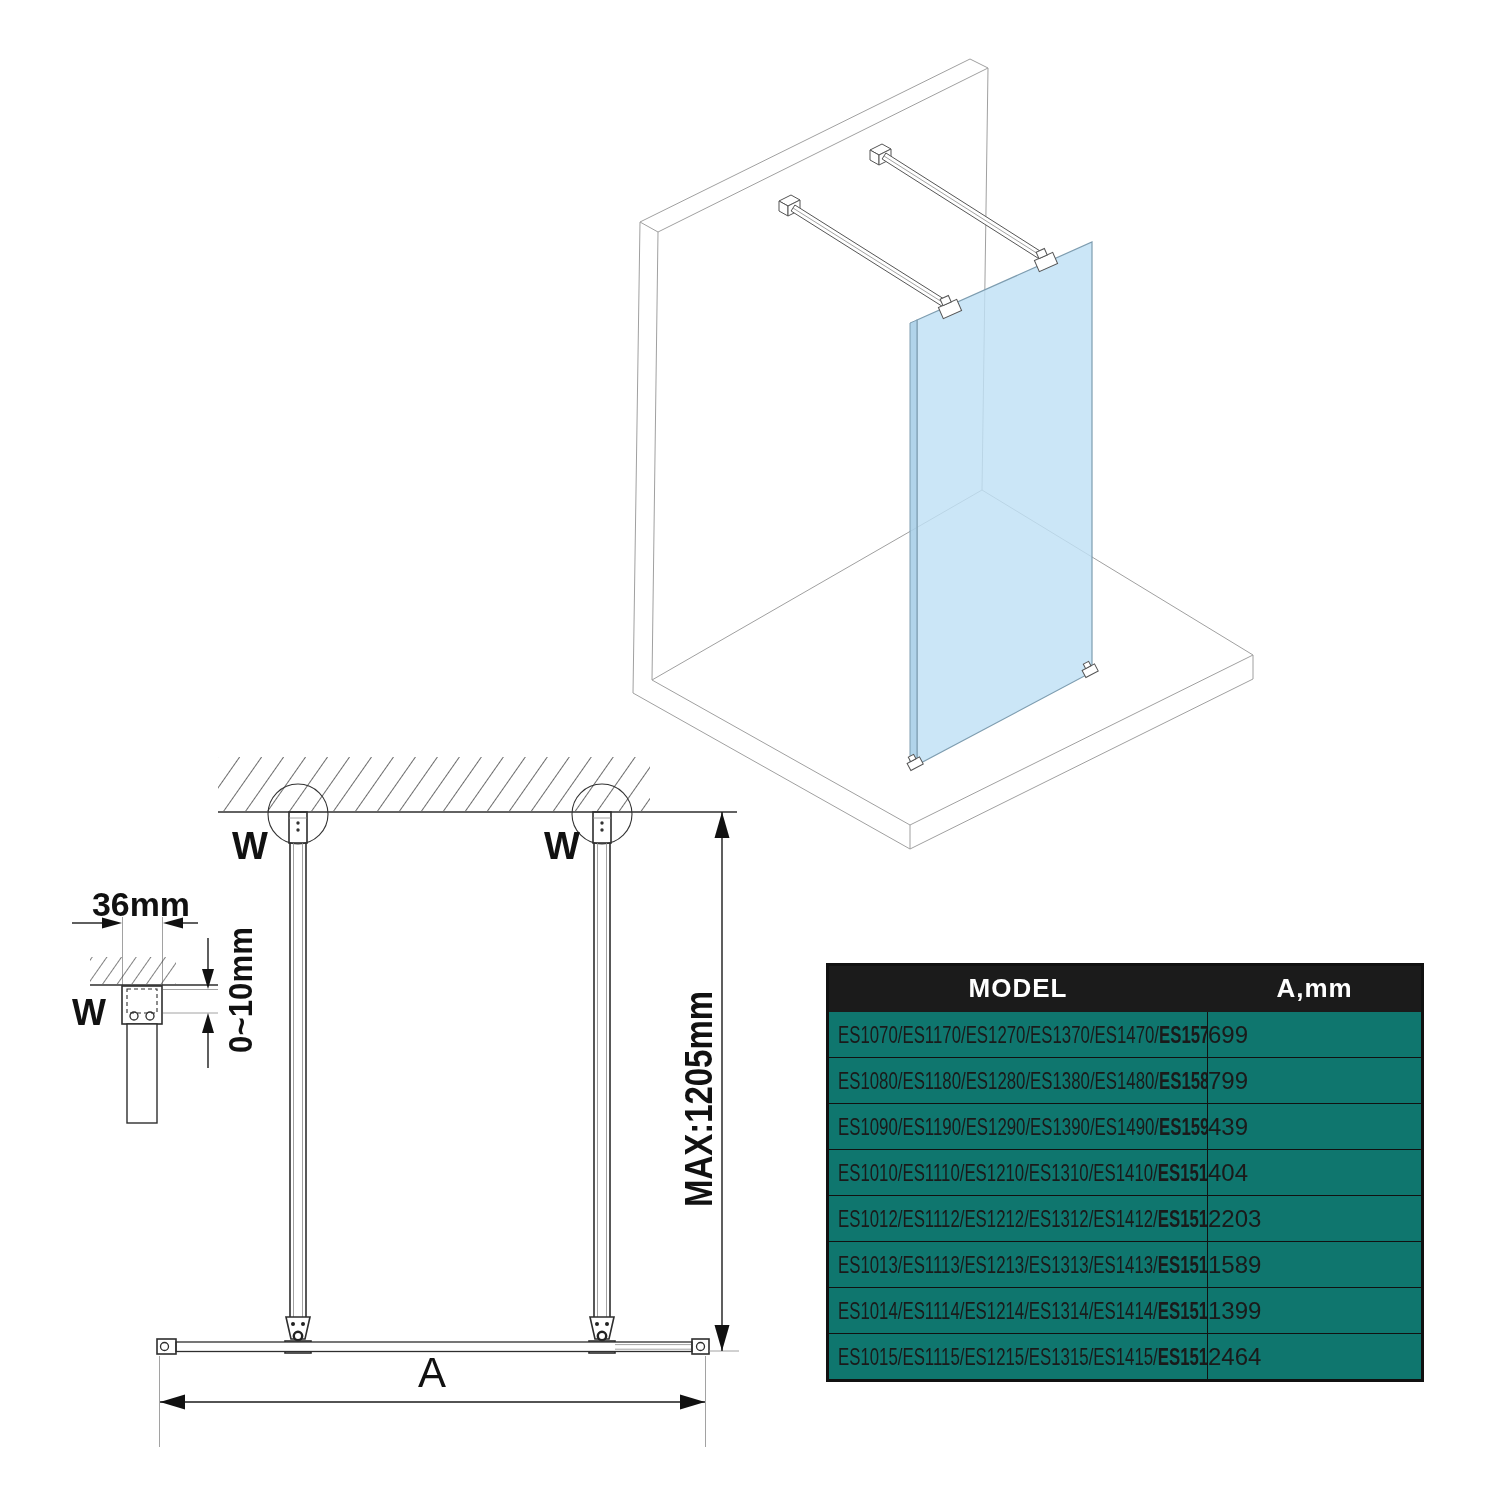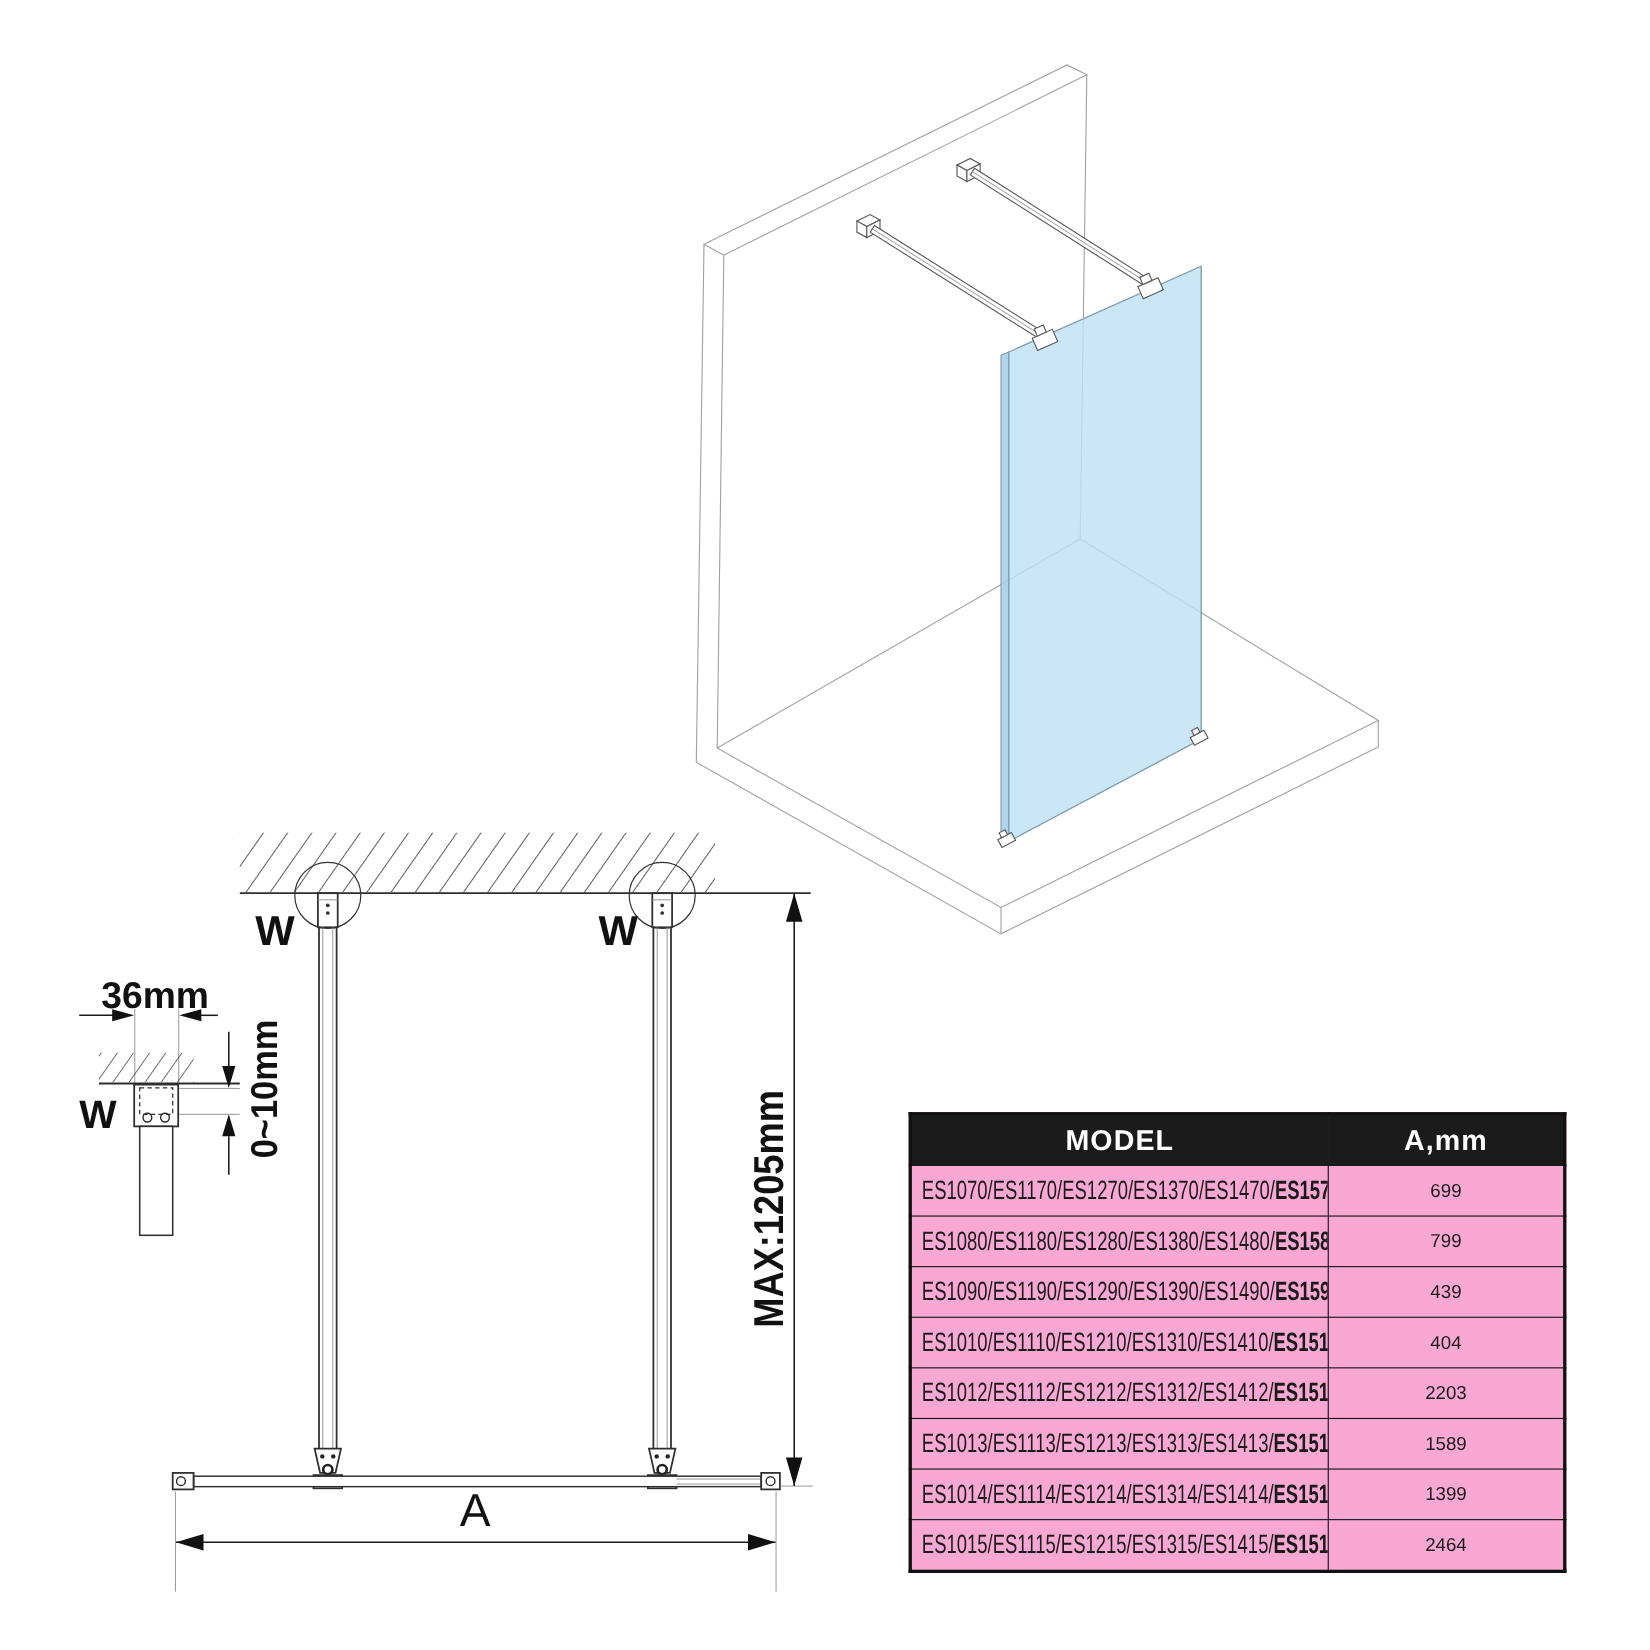--- a/index.html
+++ b/index.html
@@ -2,28 +2,28 @@
 <html><head>
 <meta charset="utf-8">
 <style>
   html,body{margin:0;padding:0;background:#fff;}
   #canvas{position:relative;width:1500px;height:1500px;background:#fff;overflow:hidden;
           font-family:"Liberation Sans",sans-serif;color:#1a1a1a;}
   #drawing{position:absolute;left:0;top:0;}
 
   
   .spec-table{position:absolute;left:826px;top:963px;width:595px;border-collapse:collapse;
-              table-layout:fixed;background:#f9a8d4;border:3px solid #111;margin-top:48px;}
+              table-layout:fixed;background:#0f766e;border:3px solid #111;}
   .spec-table th,.spec-table td{border:1.5px solid #111;height:45px;padding:0;}
   .spec-table thead th{background:#1b1b1b;color:#fff;font-size:26px;font-weight:bold;
                        letter-spacing:1px;border:1px solid #1b1b1b;text-align:center;}
   .col-model{width:380px;}
   .col-a{width:215px;}
   td.c-model{padding-left:9px;font-size:24px;white-space:nowrap;overflow:hidden;}
-  td.c-a{text-align:center;font-size:17px;}
+  td.c-a{text-align:left;font-size:24px;}
   .models{display:inline-block;transform:scaleX(.70);transform-origin:0 50%;white-space:nowrap;}
   .models b{font-weight:bold;}
 
   
   .iso{stroke:#a0a0a0;fill:none;stroke-width:1;}
   .iso-dark{stroke:#555;stroke-width:1;}
   .plan{stroke:#2e2e2e;fill:none;stroke-width:1.6;}
   .thin{stroke-width:0.8;stroke:#8a8a8a;}
   .dim{stroke:#1a1a1a;stroke-width:1.4;fill:none;}
   .arrow{fill:#111;stroke:none;}

